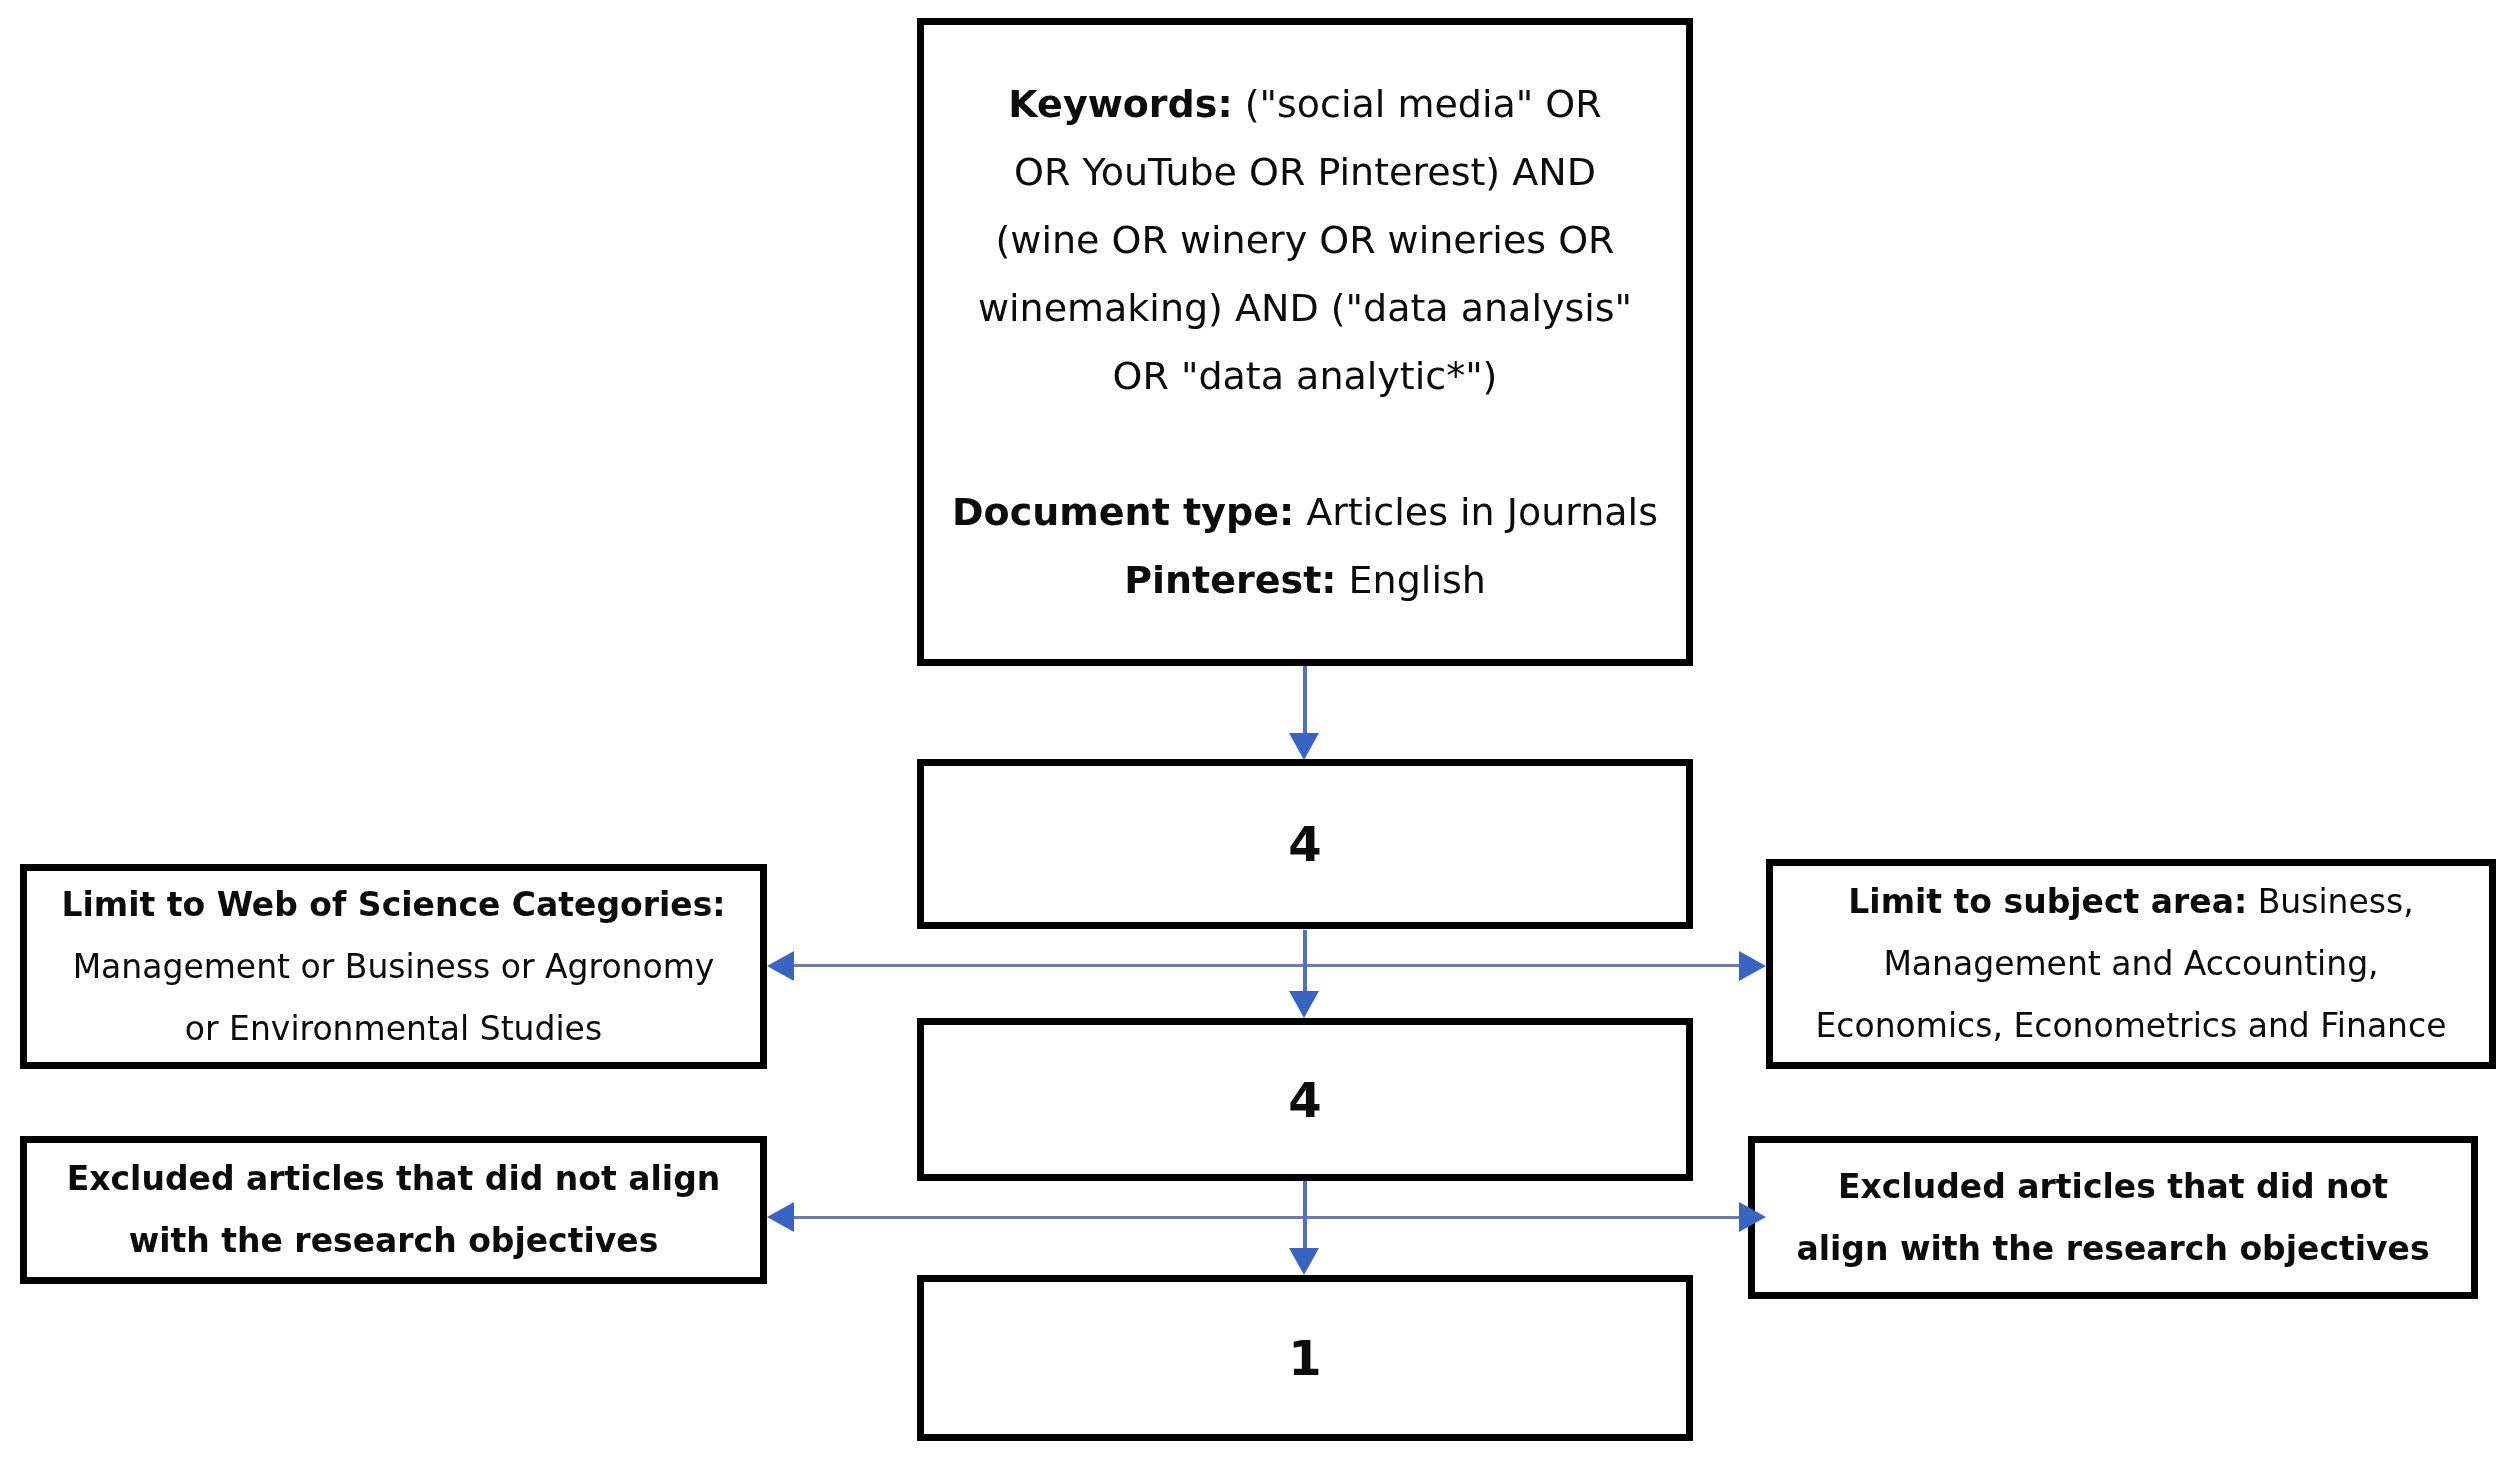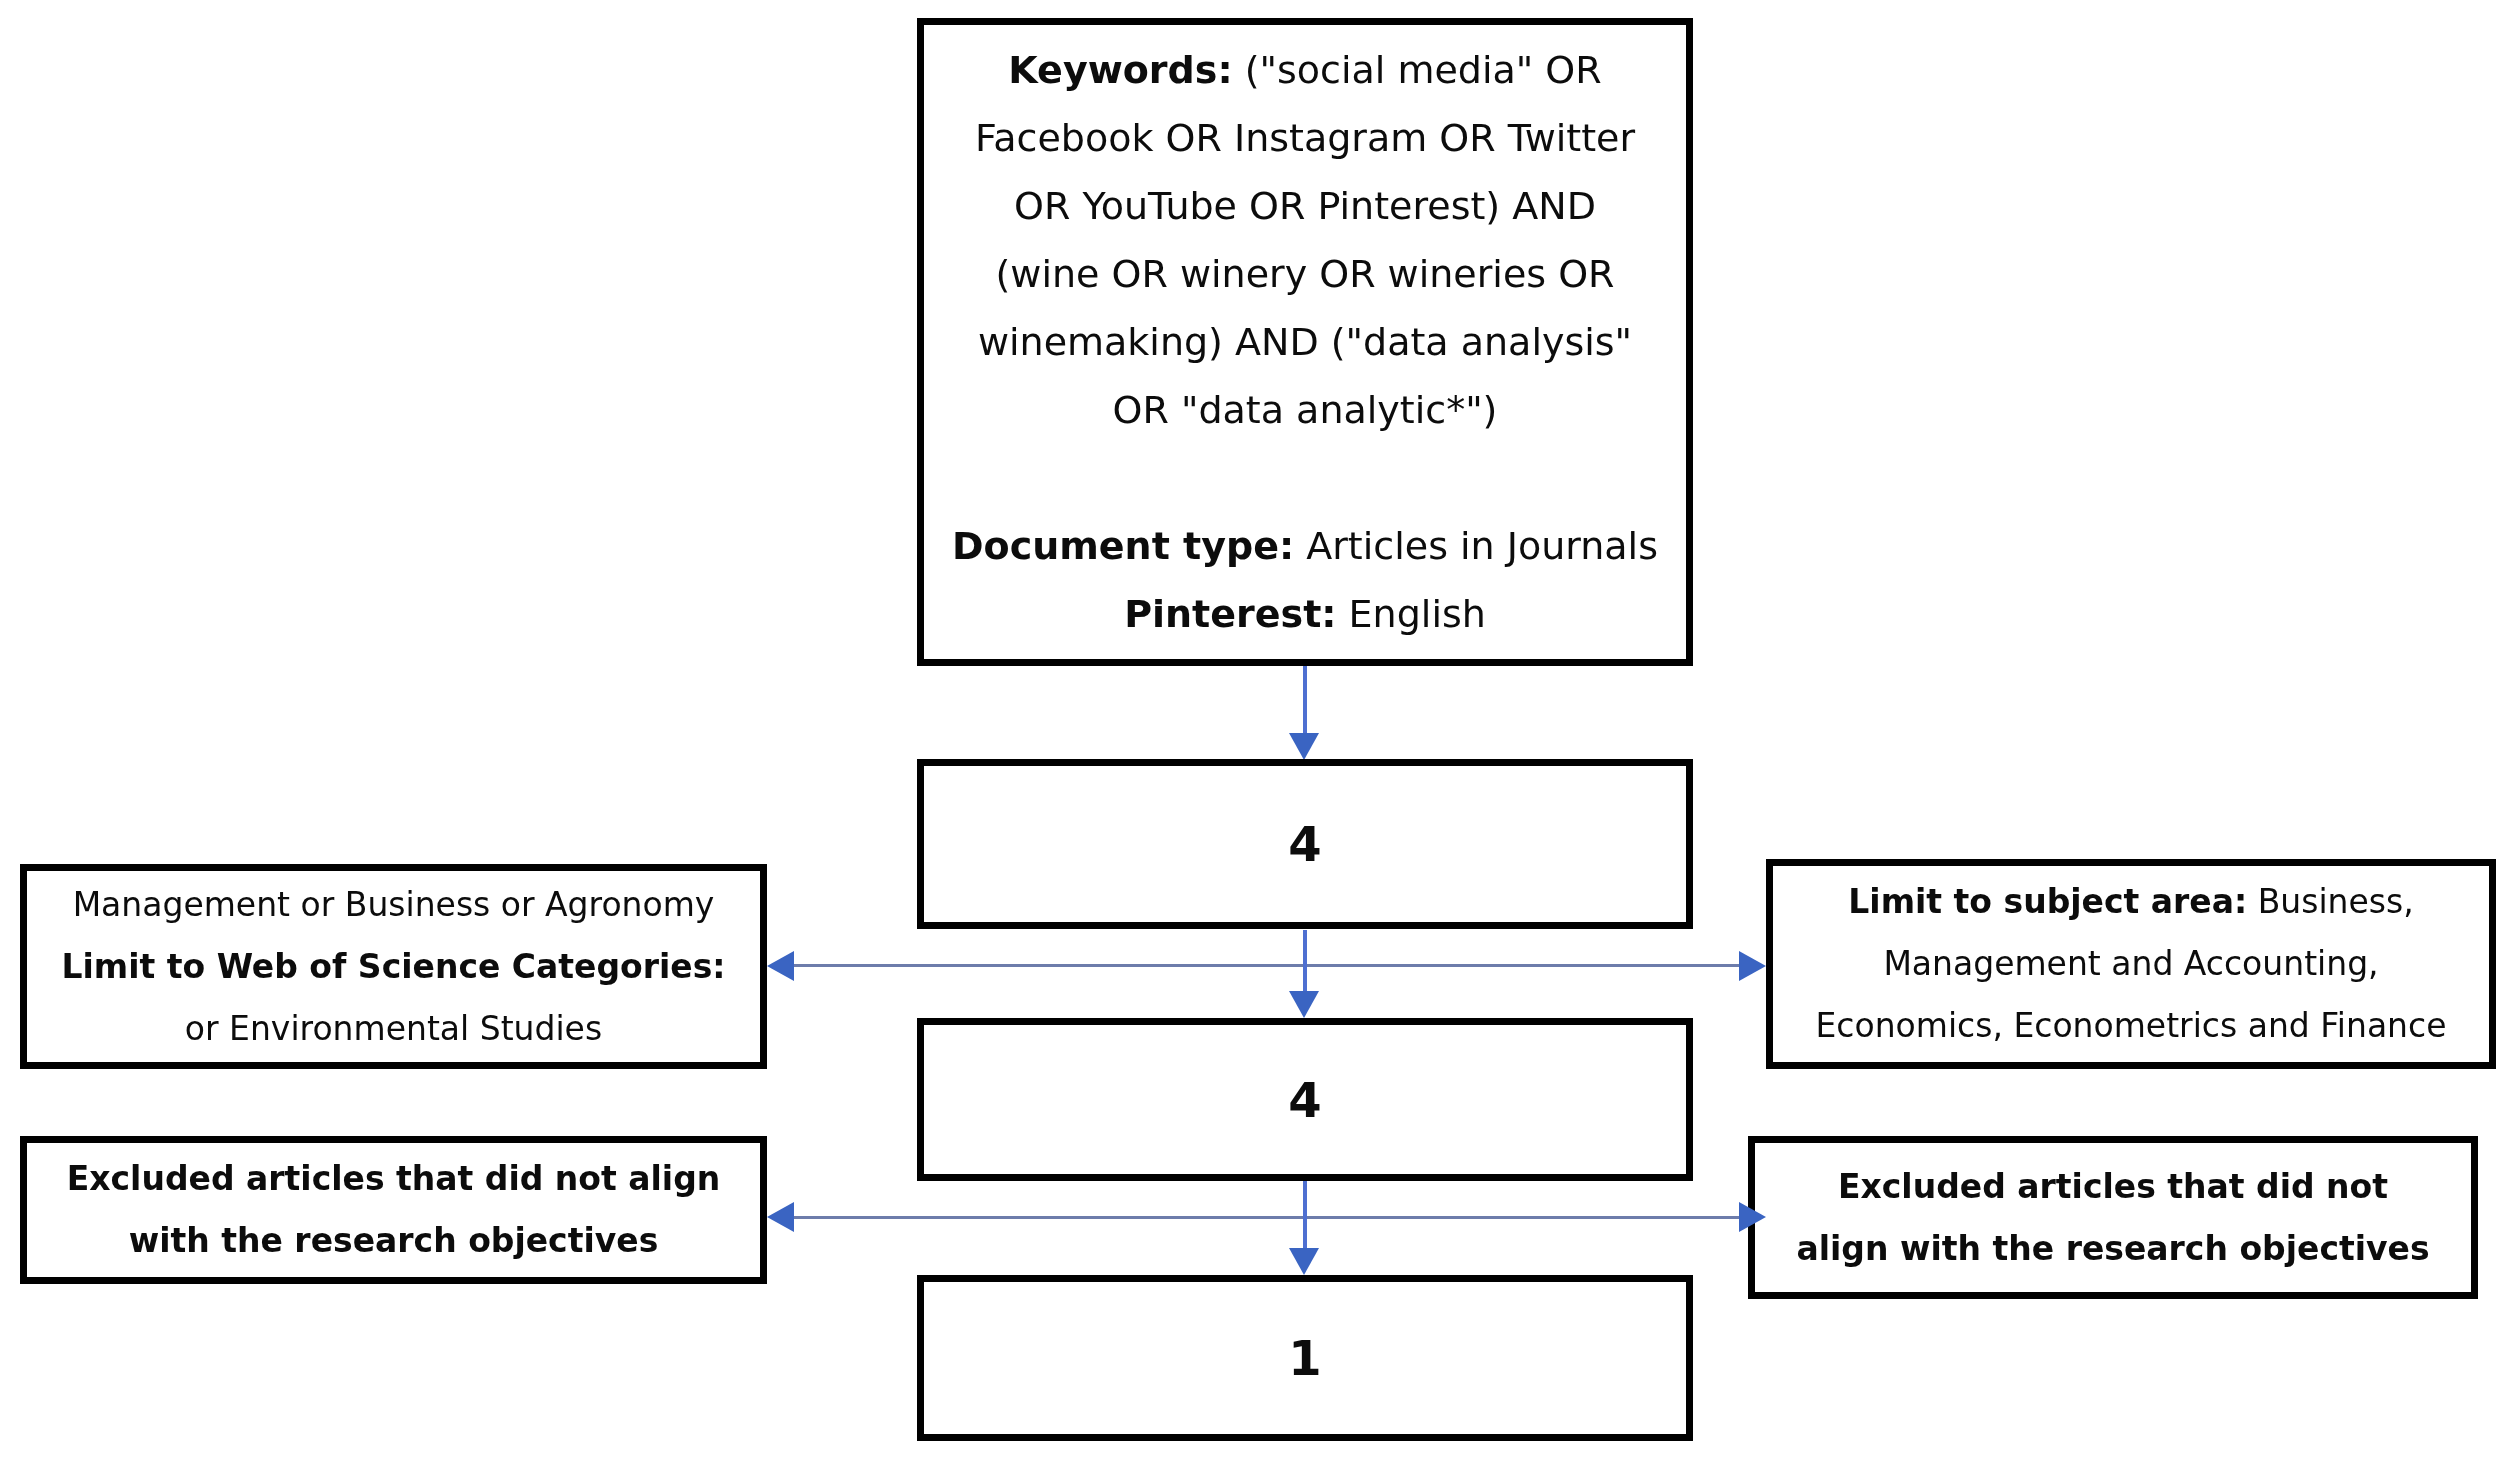--- a/index.html
+++ b/index.html
@@ -77,40 +77,39 @@
     border-left: 27px solid #3a64c2;
   }
 </style>
 </head>
 <body>
 
 <div class="canvas">
 
   <div class="box keywords-box" style="left:917px; top:17.7px; width:776px; height:648px;">
     <div class="line"><span class="b">Keywords:</span><span> ("social media" OR</span></div>
-    <div class="line"><span class="b"></span><span>Facebook OR Instagram OR Twitter</span></div>
     <div class="line"><span class="b"></span><span>OR YouTube OR Pinterest) AND</span></div>
     <div class="line"><span class="b"></span><span>(wine OR winery OR wineries OR</span></div>
     <div class="line"><span class="b"></span><span>winemaking) AND ("data analysis"</span></div>
     <div class="line"><span class="b"></span><span>OR "data analytic*")</span></div>
     <div class="line spacer"></div>
     <div class="line"><span class="b">Document type:</span><span> Articles in Journals</span></div>
     <div class="line"><span class="b">Pinterest:</span><span> English</span></div>
   </div>
 
   <div class="vline" style="left:1303px; top:666px; height:71px;"></div>
   <div class="vhead" style="left:1289px; top:733px;"></div>
 
   <div class="box" style="left:917px; top:759px; width:776px; height:170px;">
     <div class="count-value">4</div>
   </div>
 
   <div class="box side-box" style="left:20px; top:864px; width:747px; height:205px;">
+    <div class="line"><span class="b">Limit to Web of Science Categories:</span><span></span></div>
     <div class="line"><span class="b"></span><span>Management or Business or Agronomy</span></div>
-    <div class="line"><span class="b">Limit to Web of Science Categories:</span><span></span></div>
     <div class="line"><span class="b"></span><span>or Environmental Studies</span></div>
   </div>
 
   <div class="box side-box" style="left:1766px; top:859px; width:730px; height:210px;">
     <div class="line"><span class="b">Limit to subject area:</span><span> Business,</span></div>
     <div class="line"><span class="b"></span><span>Management and Accounting,</span></div>
     <div class="line"><span class="b"></span><span>Economics, Econometrics and Finance</span></div>
   </div>
 
   <div class="hline" style="left:788px; top:964px; width:958px;"></div>

